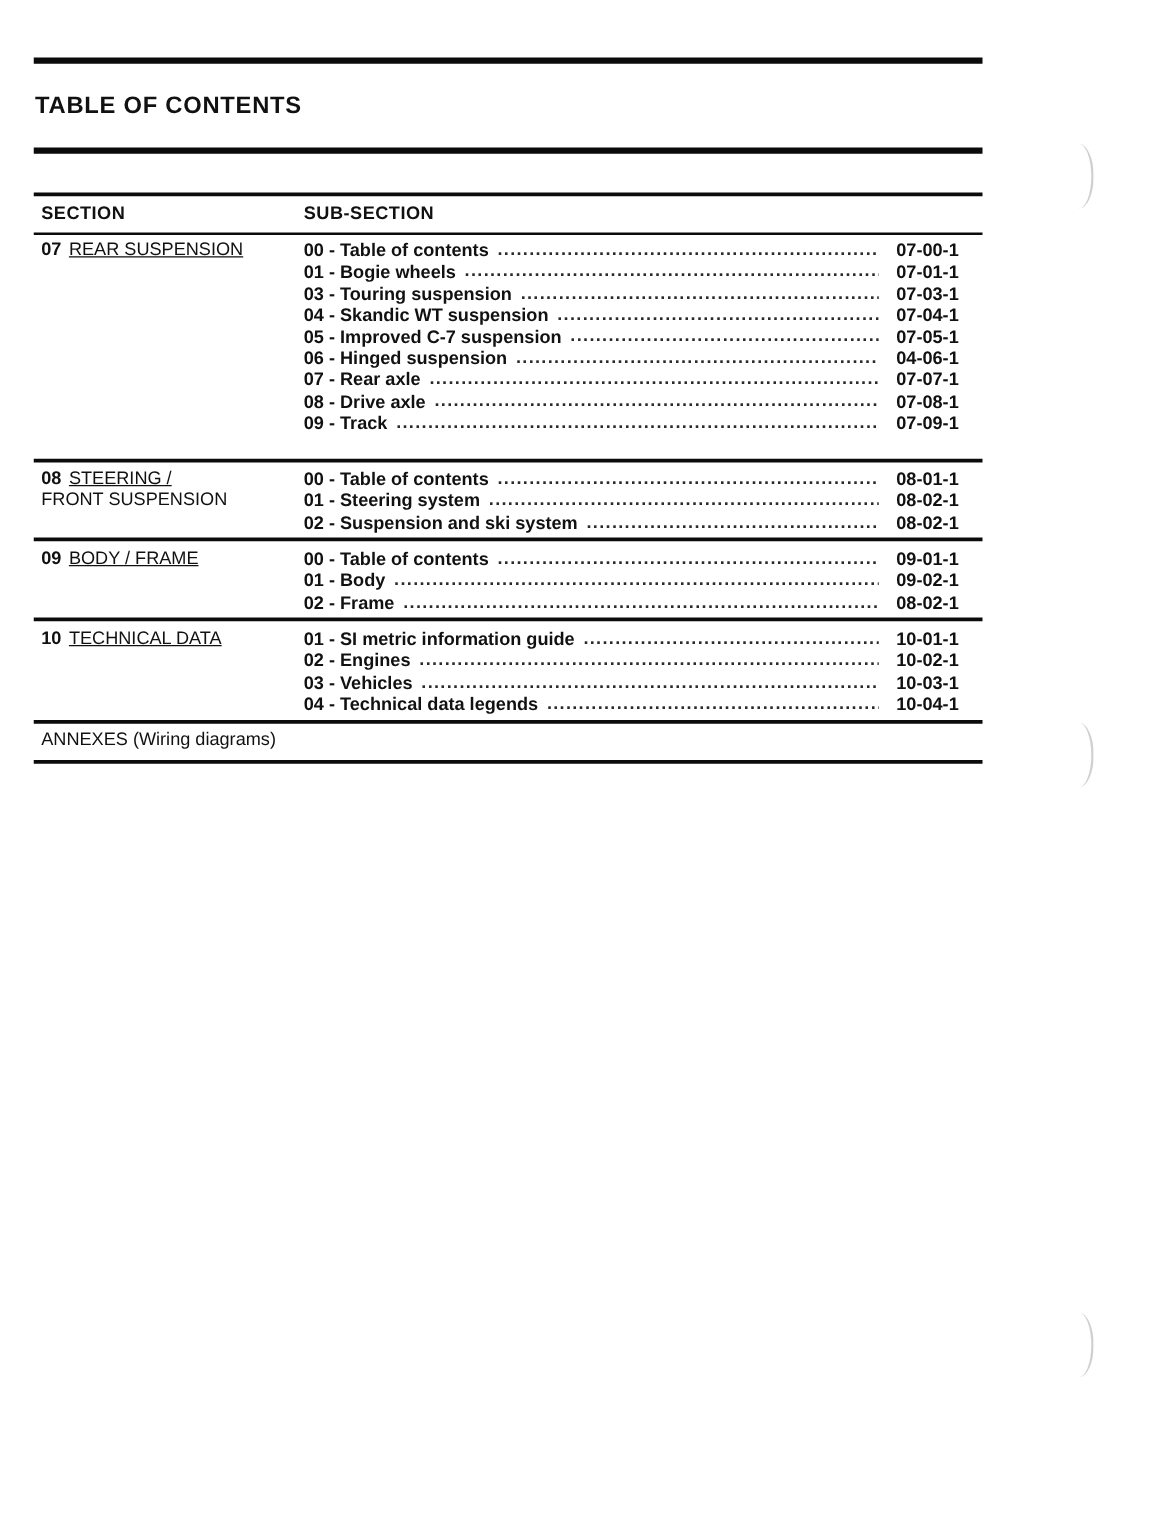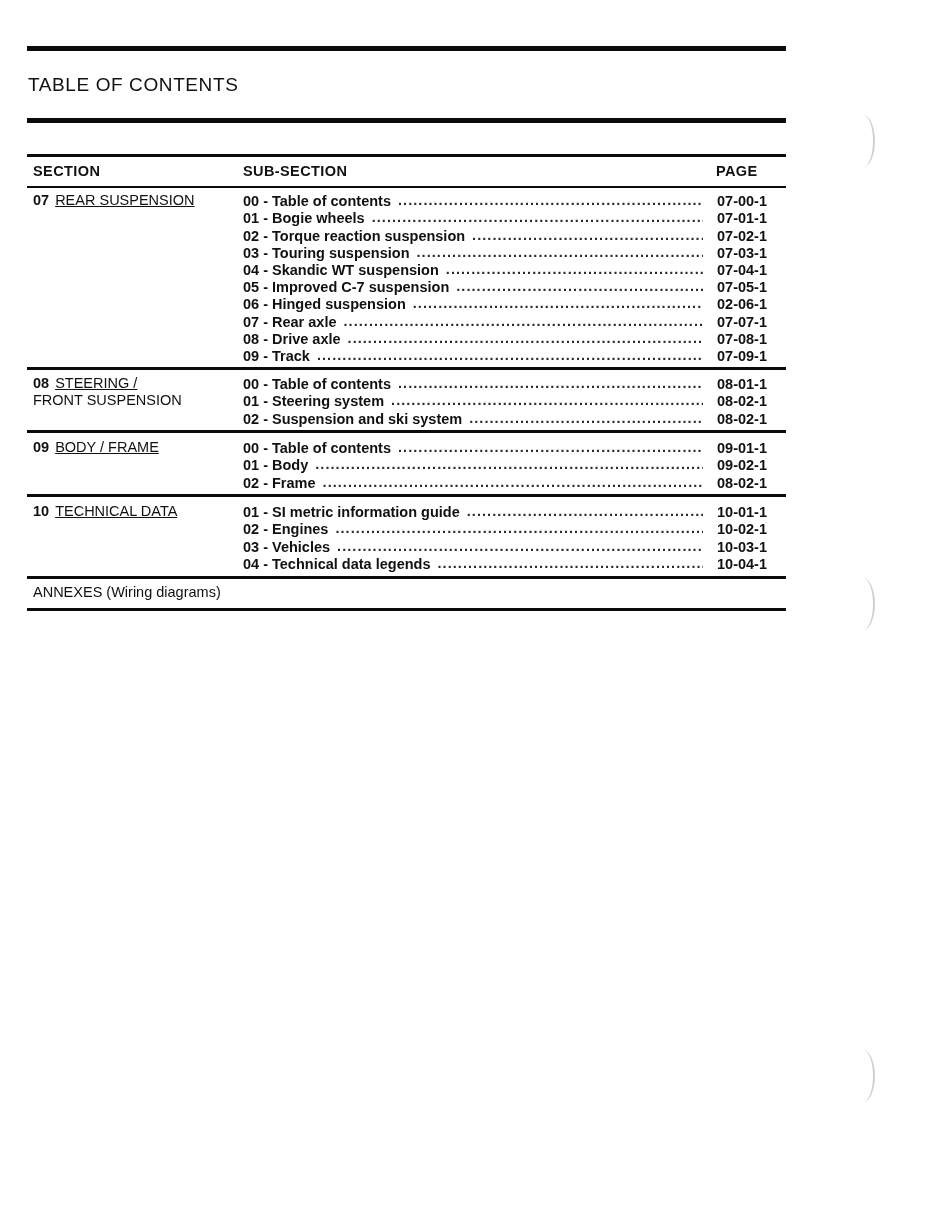--- a/index.html
+++ b/index.html
@@ -37,21 +37,21 @@
   .rule-sec10    { top: 494px; height: 3px; }
   .rule-annex    { top: 576px; height: 3px; }
   .rule-bottom   { top: 608px; height: 3px; }
 
   
   .doc-title {
     position: absolute;
     left: 28px;
     top: 74px;
     font-size: 19px;
-    font-weight: normal;
+    font-weight: bold;
     letter-spacing: 0.6px;
     white-space: nowrap;
   }
 
   
   .col-head {
     position: absolute;
     top: 163px;
     font-size: 14.5px;
     font-weight: bold;
@@ -159,63 +159,57 @@
   <div class="rule rule-top"></div>
 
   <div class="doc-title">TABLE OF CONTENTS</div>
 
   <div class="rule rule-under-h1"></div>
 
   <div class="rule rule-tablehead"></div>
 
   <div class="col-head section">SECTION</div>
   <div class="col-head sub">SUB-SECTION</div>
-  <div class="col-head page">PAGE</div>
 
   <div class="rule rule-headsep"></div>
 
   <div class="section-block" style="top:192px;">
     <div class="sec-label">
       <span class="sec-num">07</span><span class="sec-name">REAR SUSPENSION</span>
     </div>
     <div class="entries">
       <div class="entry">
         <span class="label">00 - Table of contents</span>
         <span class="leader"></span>
         <span class="pageno">07-00-1</span>
       </div>
       <div class="entry">
         <span class="label">01 - Bogie wheels</span>
         <span class="leader"></span>
         <span class="pageno">07-01-1</span>
       </div>
       <div class="entry">
-        <span class="label">02 - Torque reaction suspension</span>
-        <span class="leader"></span>
-        <span class="pageno">07-02-1</span>
-      </div>
-      <div class="entry">
         <span class="label">03 - Touring suspension</span>
         <span class="leader"></span>
         <span class="pageno">07-03-1</span>
       </div>
       <div class="entry">
         <span class="label">04 - Skandic WT suspension</span>
         <span class="leader"></span>
         <span class="pageno">07-04-1</span>
       </div>
       <div class="entry">
         <span class="label">05 - Improved C-7 suspension</span>
         <span class="leader"></span>
         <span class="pageno">07-05-1</span>
       </div>
       <div class="entry">
         <span class="label">06 - Hinged suspension</span>
         <span class="leader"></span>
-        <span class="pageno">02-06-1</span>
+        <span class="pageno">04-06-1</span>
       </div>
       <div class="entry">
         <span class="label">07 - Rear axle</span>
         <span class="leader"></span>
         <span class="pageno">07-07-1</span>
       </div>
       <div class="entry">
         <span class="label">08 - Drive axle</span>
         <span class="leader"></span>
         <span class="pageno">07-08-1</span>

